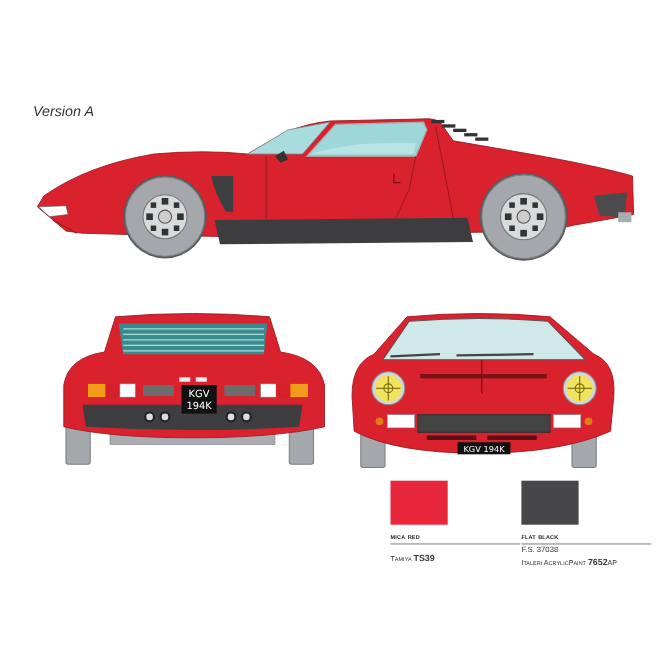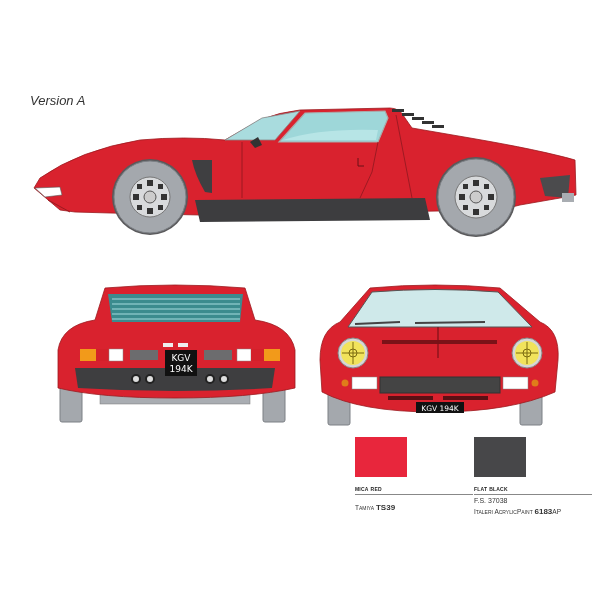--- a/index.html
+++ b/index.html
@@ -184,15 +184,15 @@
   <div class="swatch-ref" style="margin-top:8px;">
     <span>Tamiya</span> <b>TS39</b>
   </div>
 </div>
 
 <div class="swatch-block" style="left:474px;top:437px;">
   <div class="swatch" style="background:#474749;"></div>
   <div class="swatch-name">Flat Black</div>
   <div class="swatch-line">F.S. 37038</div>
   <div class="swatch-ref" style="margin-top:3px;">
-    <span>Italeri AcrylicPaint</span> <b>6183</b><span>AP</span>
+    <span>Italeri AcrylicPaint</span> <b>7652</b><span>AP</span>
   </div>
 </div>
 
 </body></html>

